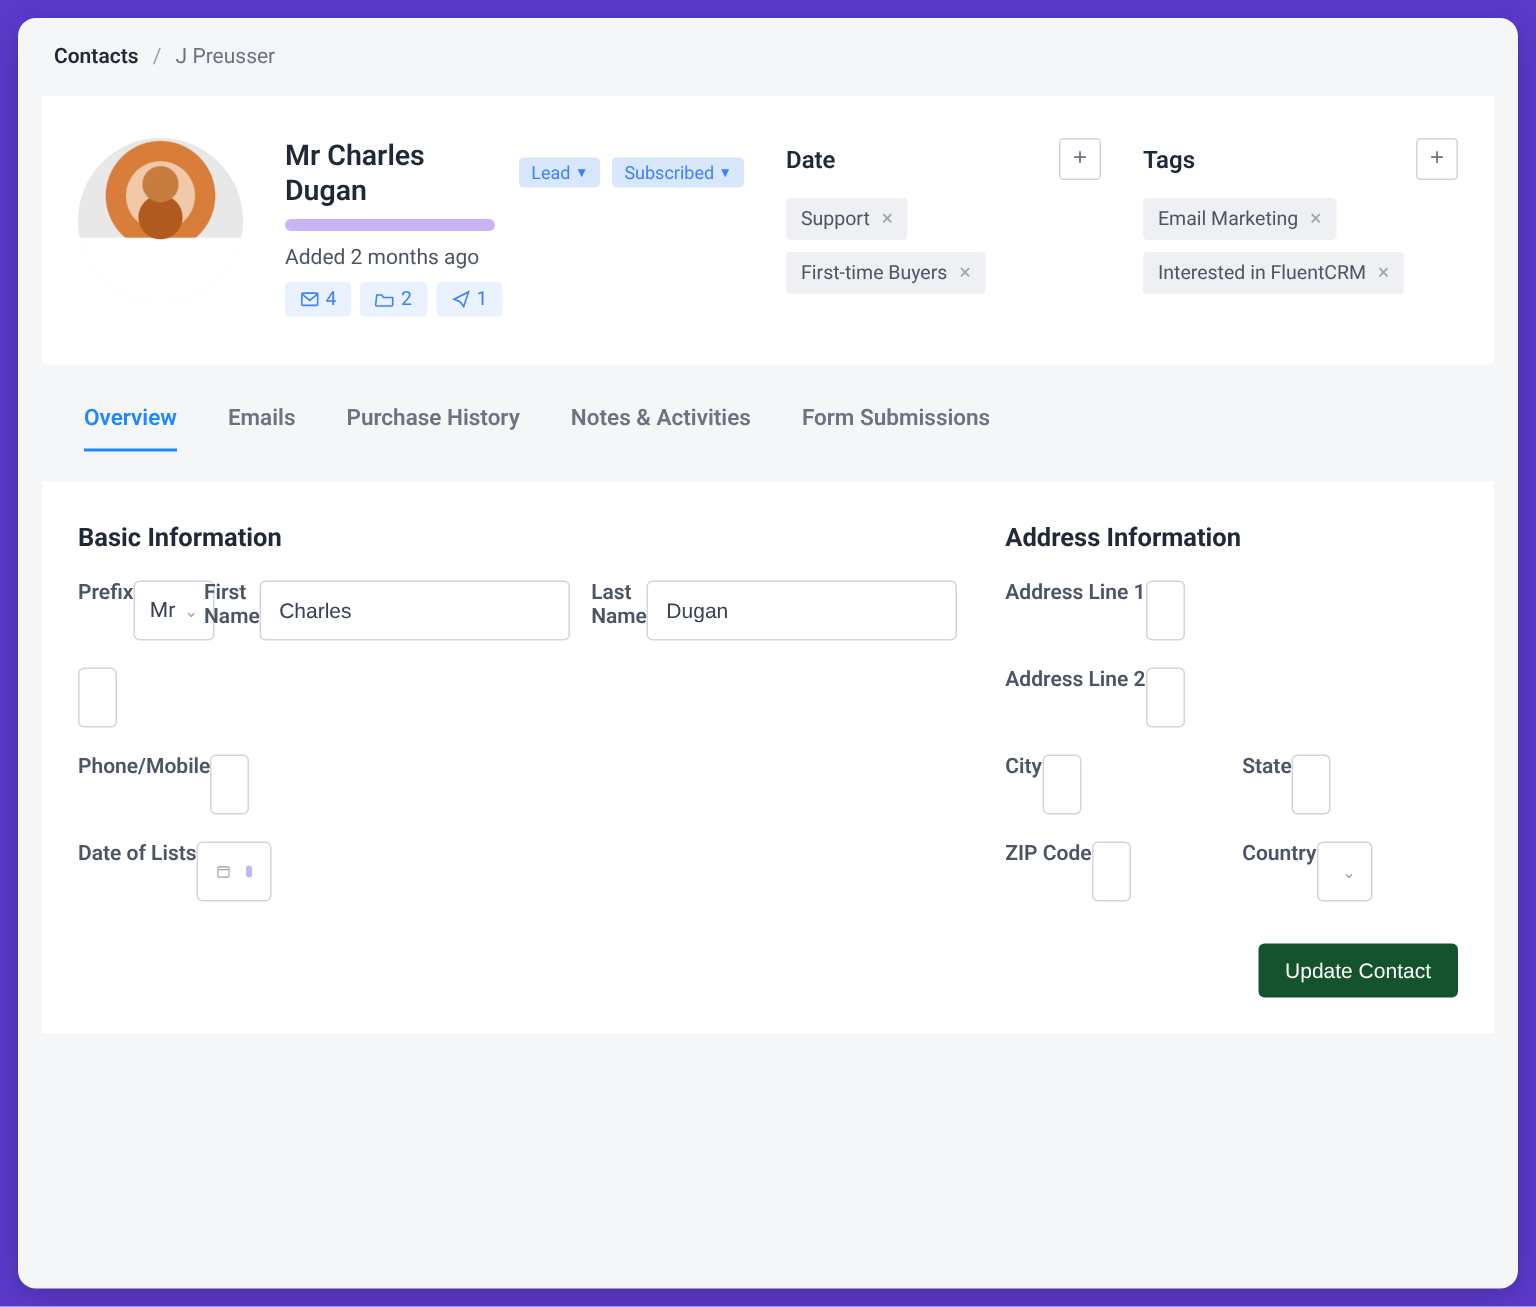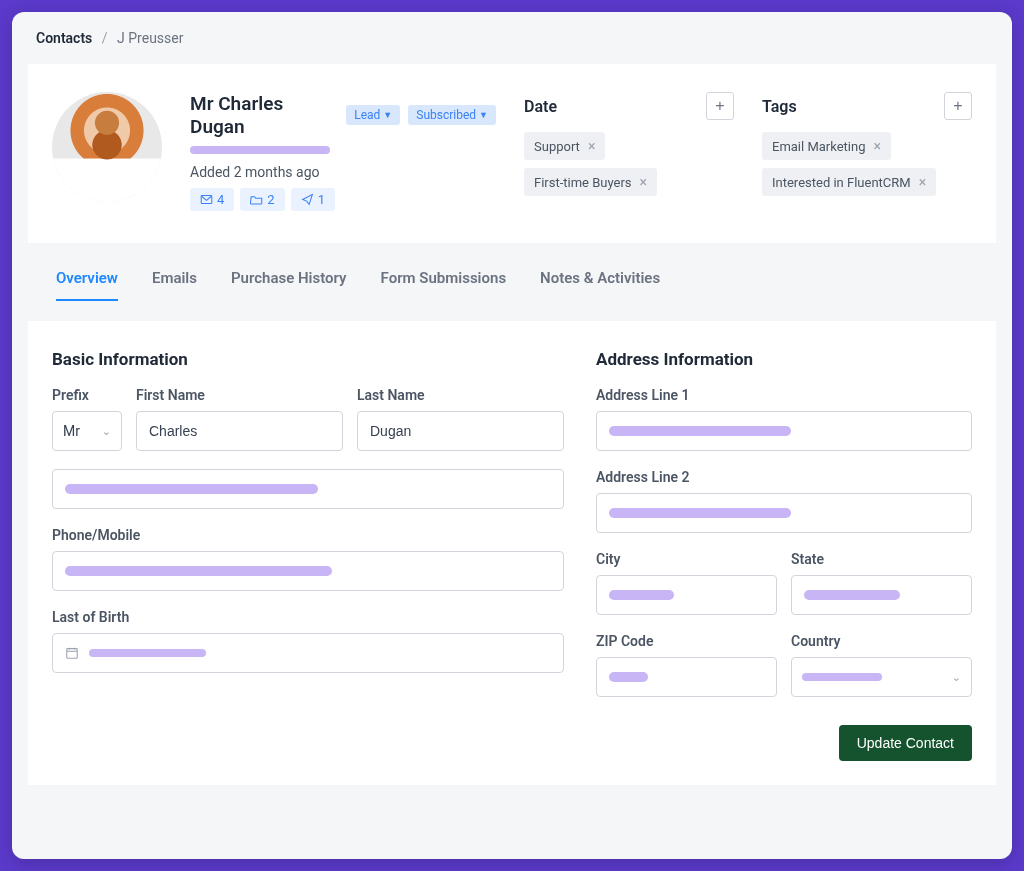--- a/index.html
+++ b/index.html
@@ -97,21 +97,21 @@
 .tab.active { color:#1e88ff; border-bottom-color:#1e88ff; }
 .form-card {
   background:#fff;
   margin:20px 16px 0;
   padding:28px 24px 24px;
 }
 .form-cols { display:flex; gap:32px; }
 .form-col { flex:1; }
 .section-title { font-size:17px; font-weight:700; color:#1f2937; margin-bottom:18px; }
 .row { display:flex; gap:14px; margin-bottom:18px; }
-.field { display:flex; flex-direction:column; }
+.field { display:flex; flex-direction:row; }
 .field.f1 { flex:1; }
 .label { font-size:14px; font-weight:600; color:#4b5563; margin-bottom:8px; }
 .input {
   border:1px solid #d1d5db; border-radius:4px;
   height:40px; padding:0 12px;
   font-size:14px; color:#374151;
   background:#fff;
   display:flex; align-items:center;
 }
 .input-select { display:flex; align-items:center; justify-content:space-between; gap:6px; padding:0 10px; }
@@ -208,22 +208,22 @@
         <span>Interested in FluentCRM</span>
         <span class="tag-x">×</span>
       </div>
     </div>
   </div>
 
   <div class="tabs">
     <div class="tab active">Overview</div>
     <div class="tab">Emails</div>
     <div class="tab">Purchase History</div>
+    <div class="tab">Notes &amp; Activities</div>
     <div class="tab">Form Submissions</div>
-    <div class="tab">Notes &amp; Activities</div>
   </div>
 
   <div class="form-card">
     <div class="form-cols">
 
       <div class="form-col">
         <div class="section-title">Basic Information</div>
 
         <div class="row">
           <div class="field" style="width:70px">
@@ -255,21 +255,21 @@
           <div class="field f1">
             <span class="label">Phone/Mobile</span>
             <div class="input input-skel">
               <div class="skeleton-bar" style="width:55%"></div>
             </div>
           </div>
         </div>
 
         <div class="row">
           <div class="field f1">
-            <span class="label">Last of Birth</span>
+            <span class="label">Date of Lists</span>
             <div class="input date-input">
               <svg class="cal-icon" viewBox="0 0 16 16" fill="none" stroke="currentColor" stroke-width="1.2">
                   <rect x="2" y="3" width="12" height="11" rx="1"></rect>
                   <path d="M2 6h12M5 2v2M11 2v2"></path>
                 </svg>
               <div class="skeleton-bar" style="width:24%"></div>
             </div>
           </div>
         </div>
       </div>

